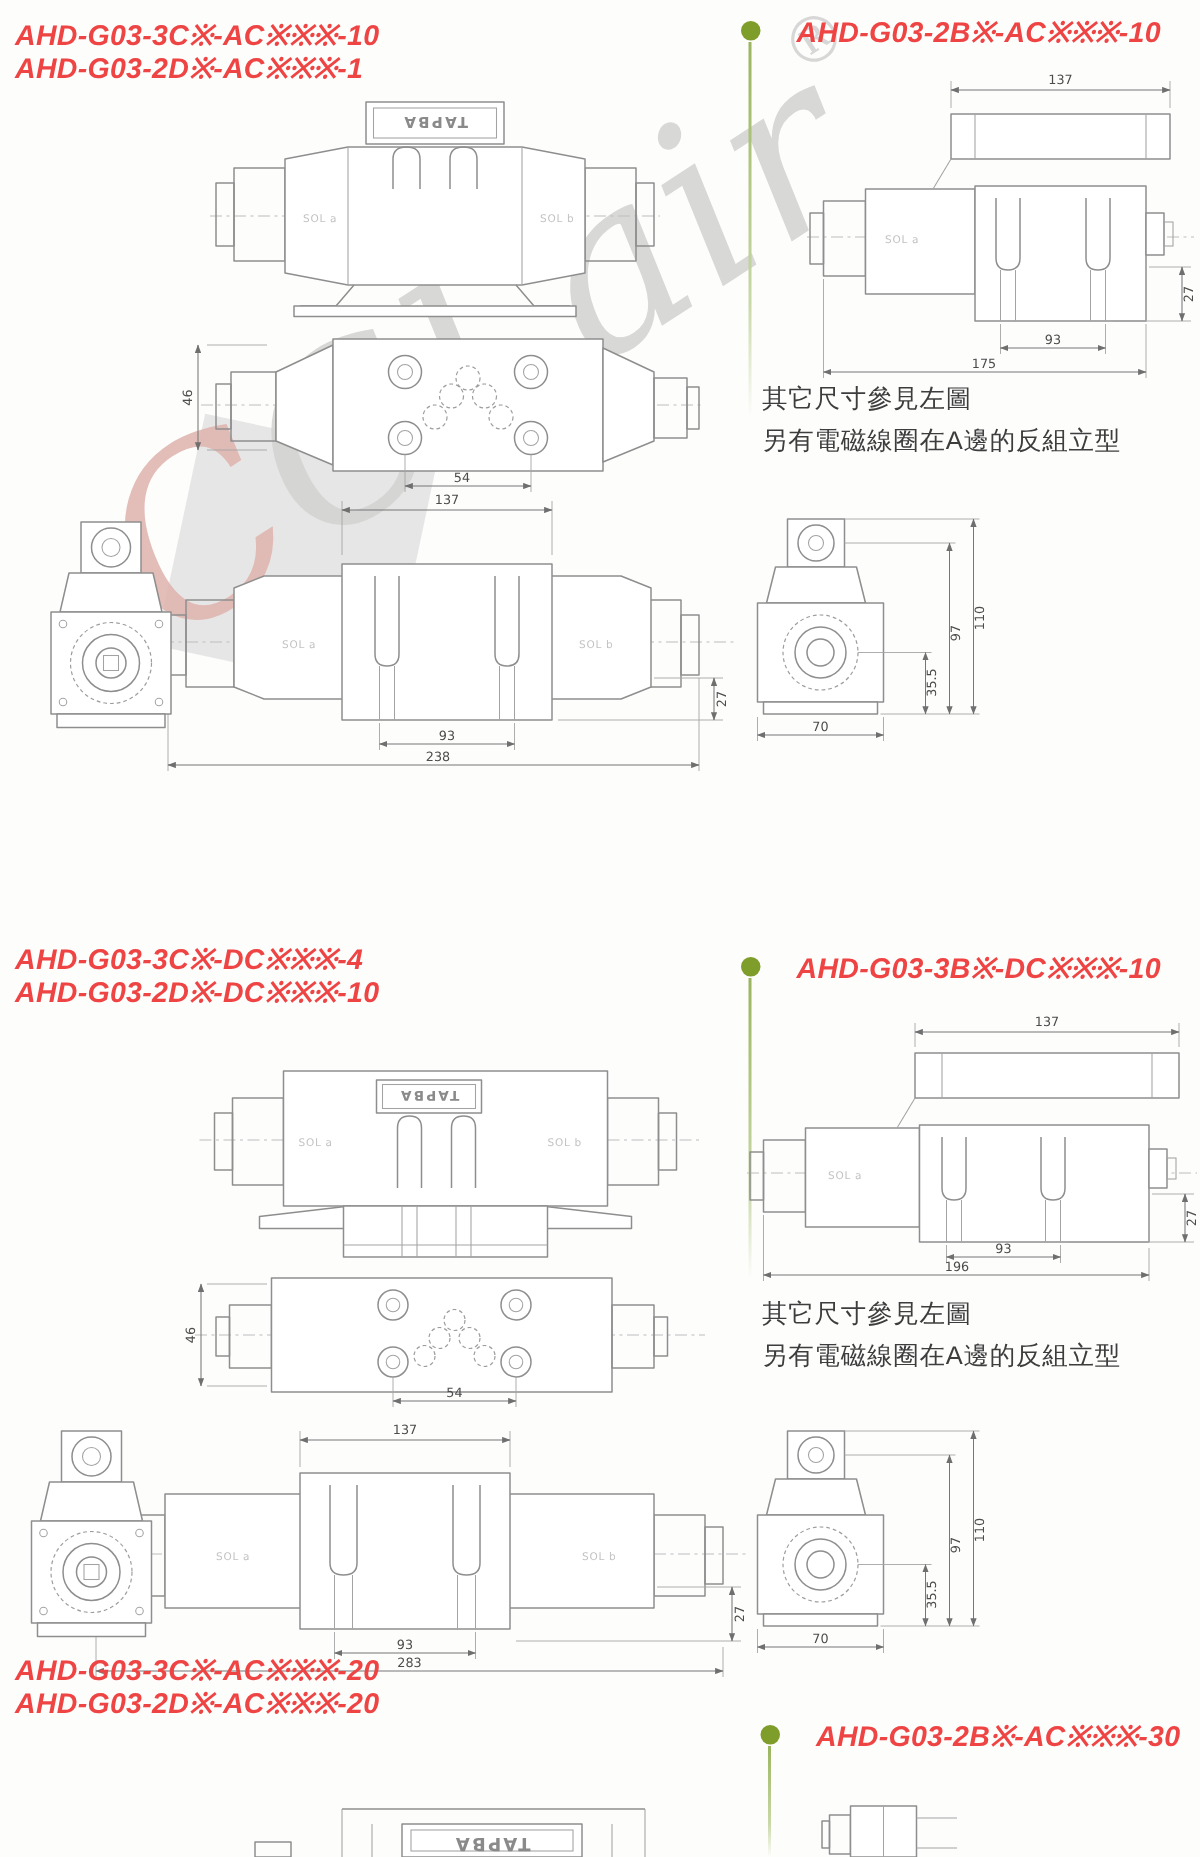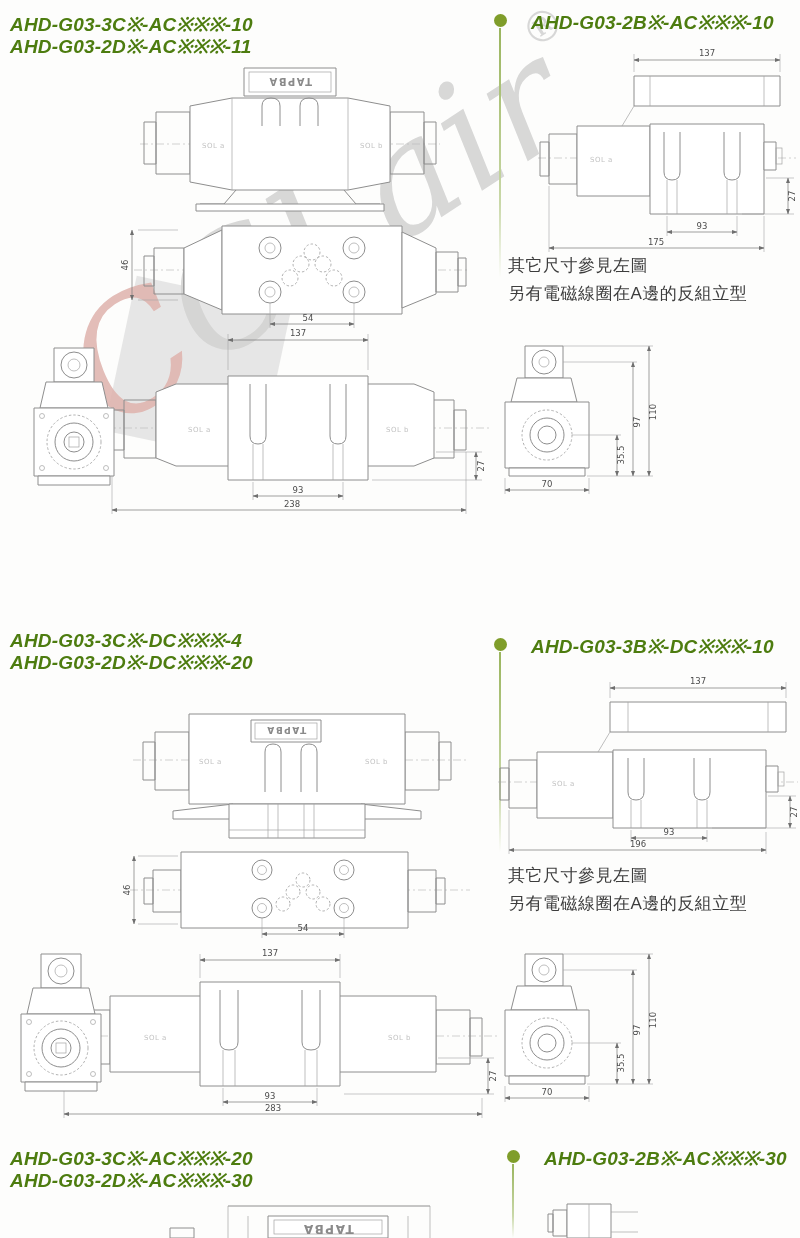--- a/index.html
+++ b/index.html
@@ -1,18 +1,18 @@
 <!DOCTYPE html>
 <html><head>
 <meta charset="utf-8">
 <style>
   html,body{margin:0;padding:0;background:#ffffff;}
   #page{position:relative;width:800px;height:1238px;background:#fdfdfc;overflow:hidden;
         font-family:"Liberation Sans", sans-serif;}
-  .model{font-style:italic;font-weight:700;font-size:19px;color:#4d7c0f;line-height:1.16;
+  .model{font-style:italic;font-weight:700;font-size:19px;color:#ef4444;line-height:1.16;
          letter-spacing:.2px;white-space:nowrap;}
   .model-block{position:absolute;}
   .rhdr{position:absolute;display:flex;align-items:flex-start;gap:24px;}
   .bullet{width:13px;height:13px;border-radius:50%;background:#7f9d2a;margin-top:2px;flex:0 0 auto;}
   .gline{position:absolute;width:2px;background:linear-gradient(#9ab55e,#c9d8a8 70%,rgba(201,216,168,0));}
   .note{position:absolute;font-size:17px;color:#3d3d3d;line-height:1.65;letter-spacing:.5px;}
   .drw{position:absolute;}
   svg{overflow:visible;}
   svg text{font-family:"DejaVu Sans", sans-serif;}
   .ln{fill:none;stroke:#8e8e8e;stroke-width:1;stroke-linejoin:round;}
@@ -57,21 +57,21 @@
     </defs>
   </svg>
 
   <div class="wm">
     <div class="wm-diamond"></div>
     <div class="wm-text"><span class="wm-c">C</span><span class="wm-rest">CLair</span><span class="wm-reg">®</span></div>
   </div>
 
   <div class="model-block" style="left:10px;top:14px">
     <div class="model">AHD-G03-3C※-AC※※※-10</div>
-    <div class="model">AHD-G03-2D※-AC※※※-11</div>
+    <div class="model">AHD-G03-2D※-AC※※※-1</div>
   </div>
 
   <div class="rhdr" style="left:494px;top:12px">
     <span class="bullet"></span>
     <span class="model">AHD-G03-2B※-AC※※※-10</span>
   </div>
   <div class="gline" style="left:499px;top:28px;height:250px"></div>
 
   <svg class="drw" style="left:140px;top:60px" width="300" height="152" viewBox="0 0 300 152">
     <line class="cl" x1="0" y1="84" x2="300" y2="84"></line>
@@ -244,21 +244,21 @@
     <line class="dm" x1="120" y1="93" x2="120" y2="134" marker-start="url(#ar)" marker-end="url(#ar)"></line>
     <text class="dim" x="127" y="113" text-anchor="middle" transform="rotate(-90 127 113)">35.5</text>
     <line class="ext" x1="8" y1="136" x2="8" y2="152"></line>
       <line class="ext" x1="92" y1="136" x2="92" y2="152"></line>
     <line class="dm" x1="8" y1="148" x2="92" y2="148" marker-start="url(#ar)" marker-end="url(#ar)"></line>
     <text class="dim" x="50" y="145" text-anchor="middle">70</text>
   </svg>
 
   <div class="model-block" style="left:10px;top:630px">
     <div class="model">AHD-G03-3C※-DC※※※-4</div>
-    <div class="model">AHD-G03-2D※-DC※※※-20</div>
+    <div class="model">AHD-G03-2D※-DC※※※-10</div>
   </div>
 
   <div class="rhdr" style="left:494px;top:636px">
     <span class="bullet"></span>
     <span class="model">AHD-G03-3B※-DC※※※-10</span>
   </div>
   <div class="gline" style="left:499px;top:652px;height:200px"></div>
 
   <svg class="drw" style="left:133px;top:672px" width="335" height="170" viewBox="0 0 335 170">
     <line class="cl" x1="0" y1="88" x2="335" y2="88"></line>
@@ -430,23 +430,23 @@
     <line class="dm" x1="136" y1="20" x2="136" y2="134" marker-start="url(#ar)" marker-end="url(#ar)"></line>
     <text class="dim" x="143" y="80" text-anchor="middle" transform="rotate(-90 143 80)">97</text>
     <line class="dm" x1="120" y1="93" x2="120" y2="134" marker-start="url(#ar)" marker-end="url(#ar)"></line>
     <text class="dim" x="127" y="113" text-anchor="middle" transform="rotate(-90 127 113)">35.5</text>
     <line class="ext" x1="8" y1="136" x2="8" y2="152"></line>
       <line class="ext" x1="92" y1="136" x2="92" y2="152"></line>
     <line class="dm" x1="8" y1="148" x2="92" y2="148" marker-start="url(#ar)" marker-end="url(#ar)"></line>
     <text class="dim" x="50" y="145" text-anchor="middle">70</text>
   </svg>
 
-  <div class="model-block" style="left:10px;top:1148px">
+  <div class="model-block" style="left:10px;top:1104px">
     <div class="model">AHD-G03-3C※-AC※※※-20</div>
-    <div class="model">AHD-G03-2D※-AC※※※-30</div>
+    <div class="model">AHD-G03-2D※-AC※※※-20</div>
   </div>
 
   <div class="rhdr" style="left:507px;top:1148px">
     <span class="bullet"></span>
     <span class="model">AHD-G03-2B※-AC※※※-30</span>
   </div>
   <div class="gline" style="left:512px;top:1164px;height:74px"></div>
 
   <svg class="drw" style="left:168px;top:1192px" width="270" height="46" viewBox="0 0 270 46">
     <rect class="ln" x="2" y="36" width="24" height="10" fill="url(#knD)"></rect>

